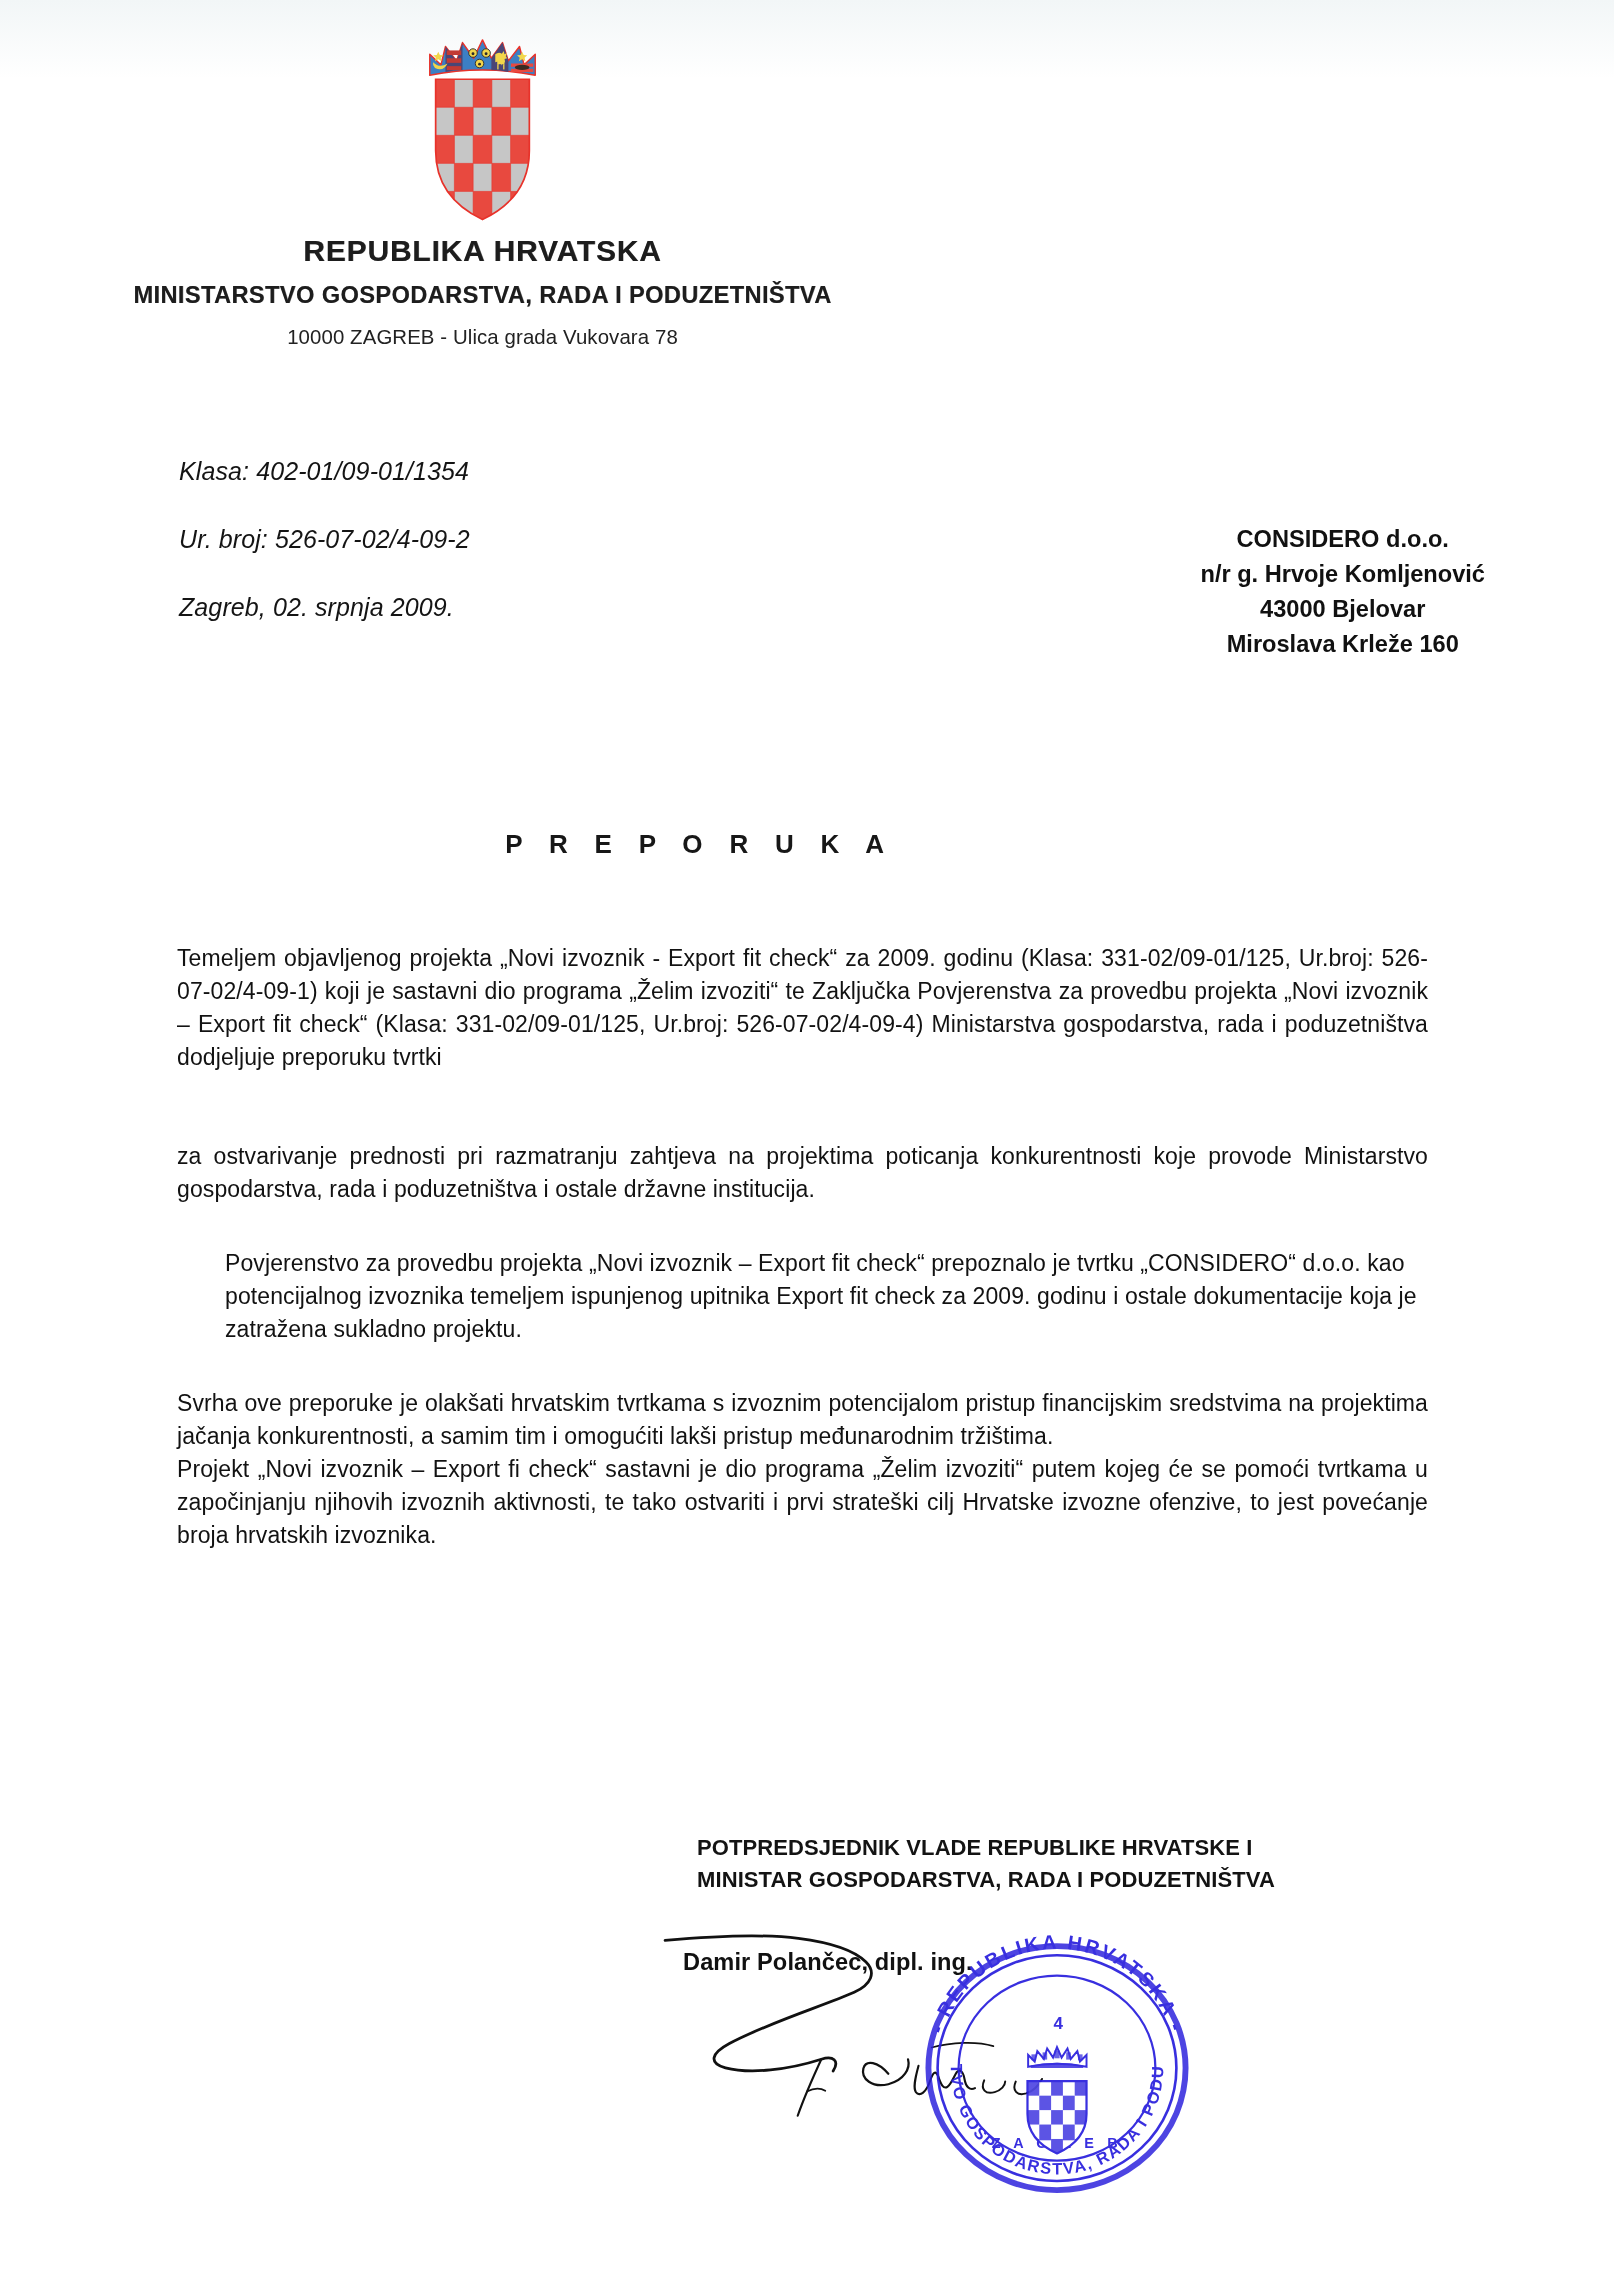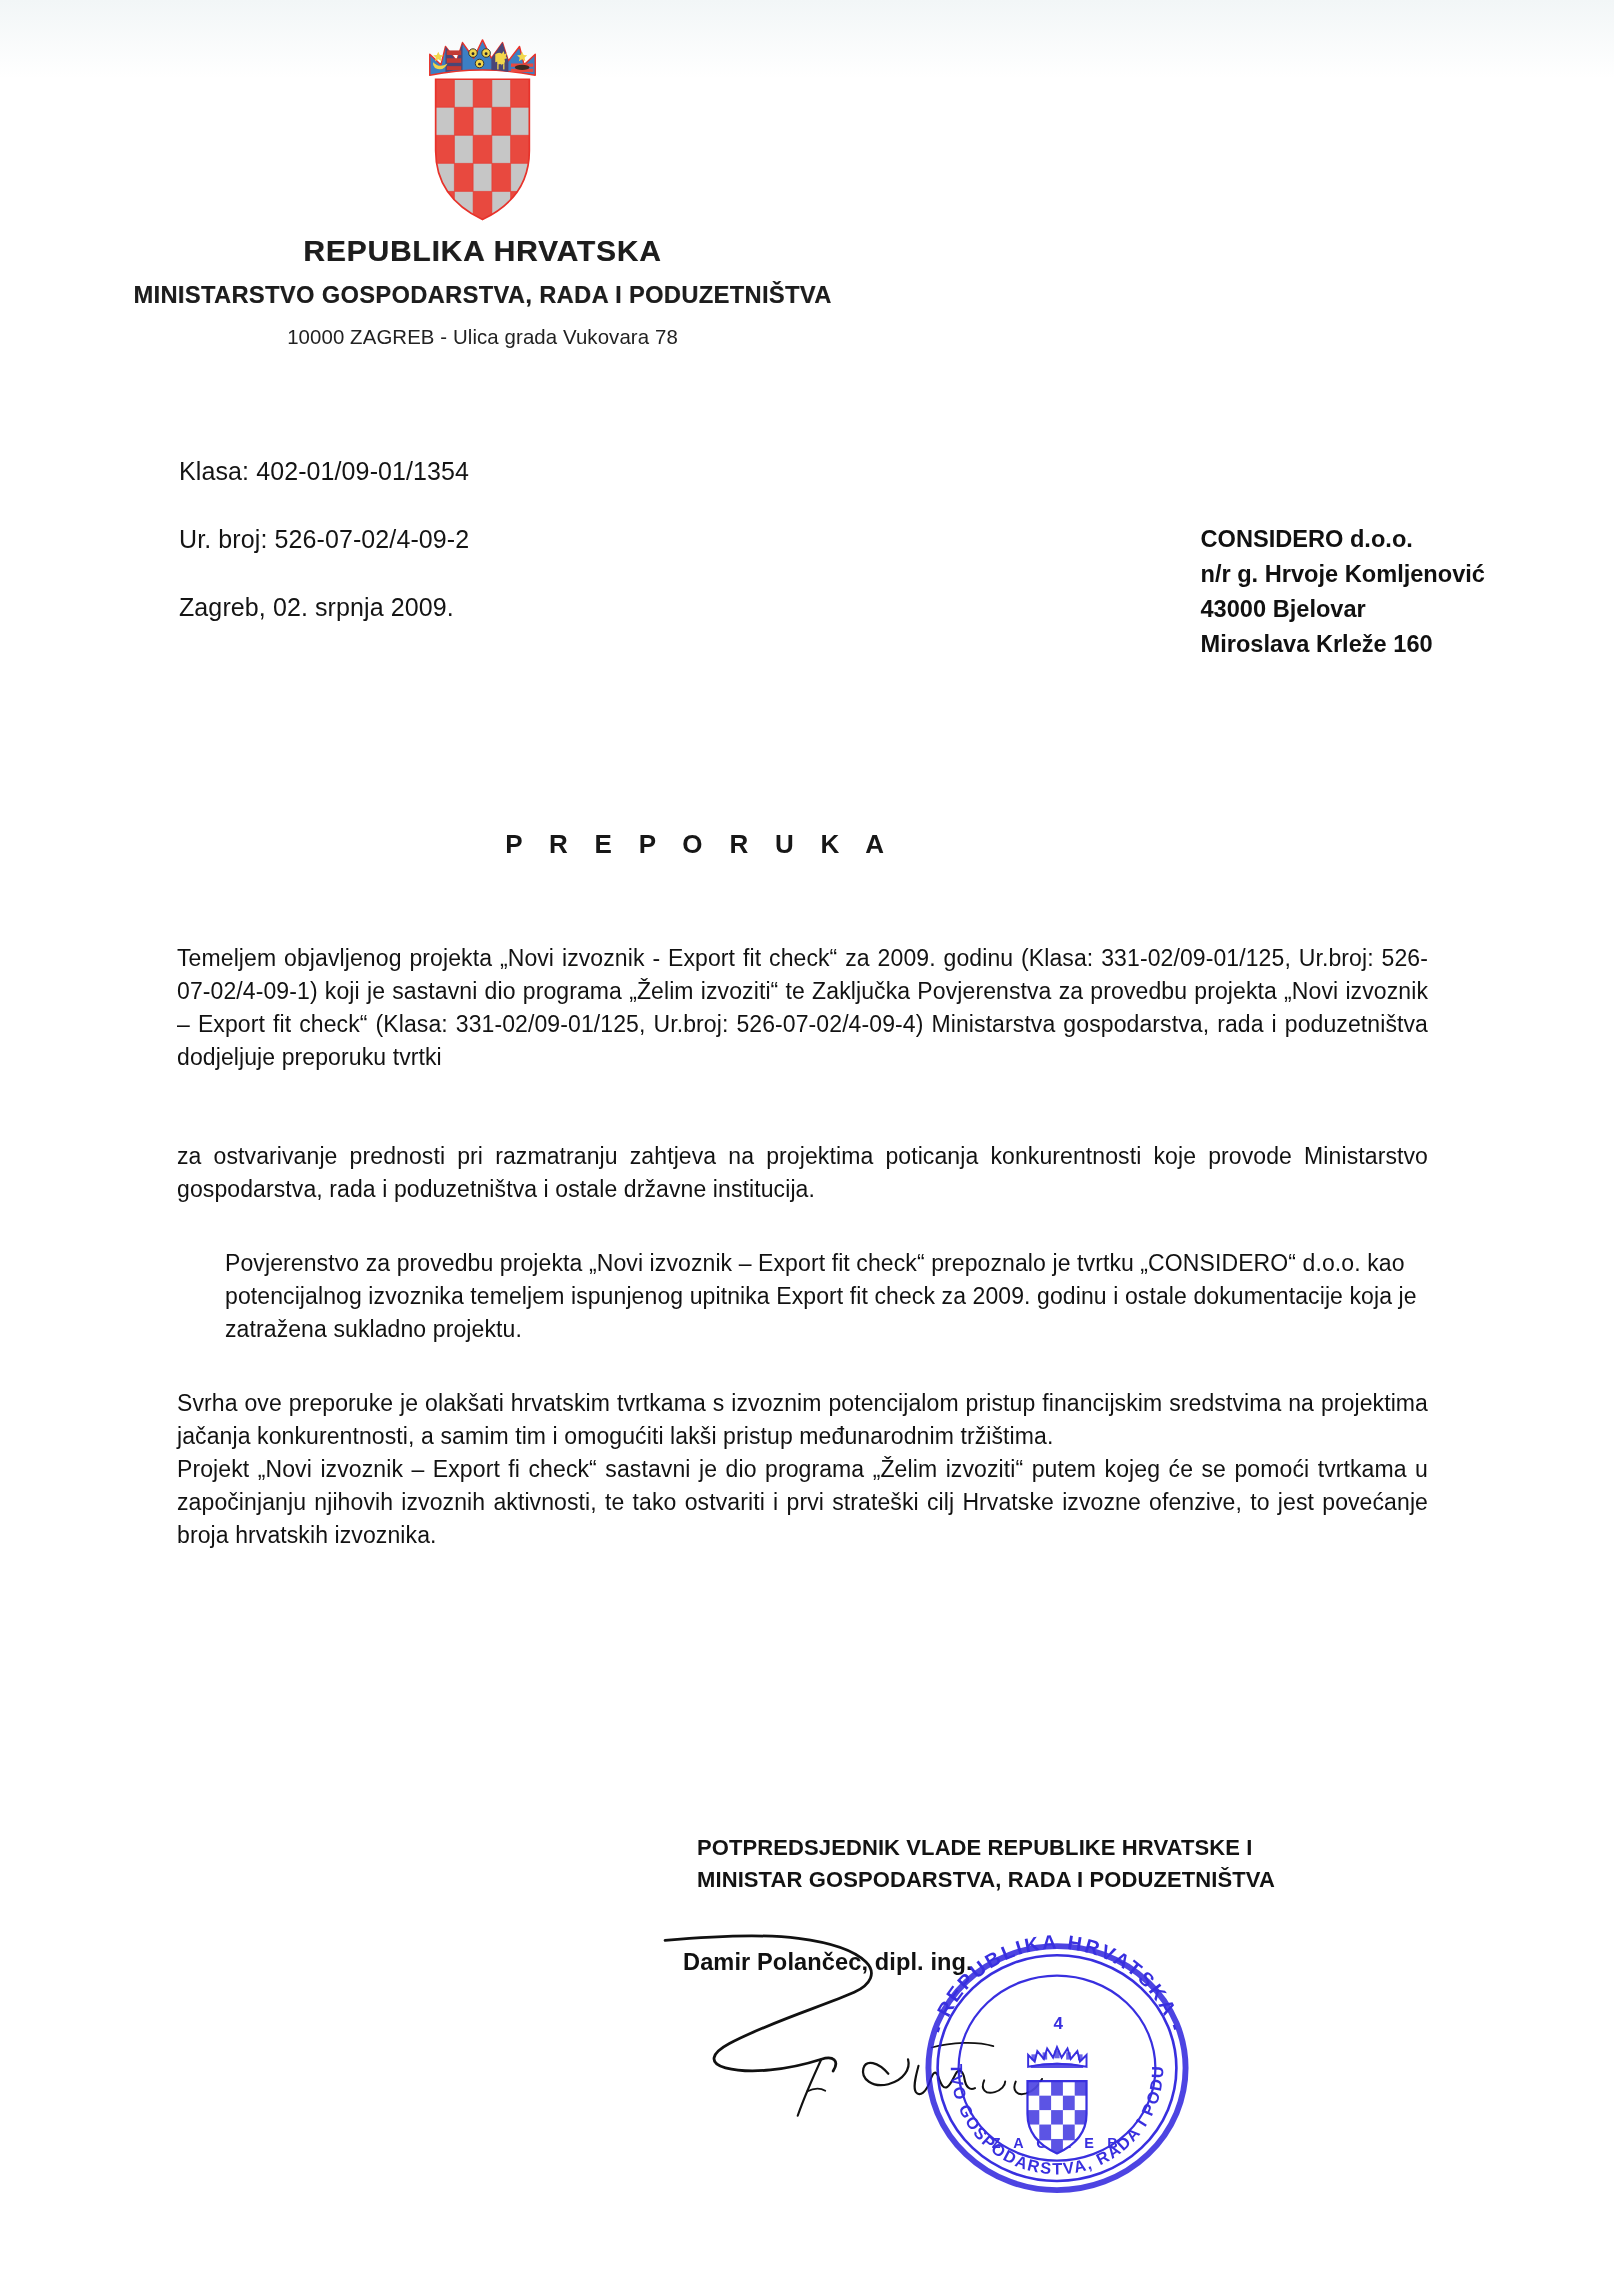--- a/index.html
+++ b/index.html
@@ -75,28 +75,29 @@
   }
 
   
   .refblock {
     position: absolute;
     left: 179px; top: 420px;
     font-size: 25px;
     line-height: 34px;
     color: #141414;
     white-space: pre-line;
+    font-style: italic;
   }
   .refblock div { letter-spacing: 0.1px; }
 
   
   .addressee {
     position: absolute;
     right: 158px; top: 522px;
-    text-align: left;
+    text-align: center;
     font-size: 23.6px;
     font-weight: bold;
     line-height: 35px;
     color: #111;
   }
 
   
   .doc-title {
     position: absolute;
     left: 0; top: 829px;

